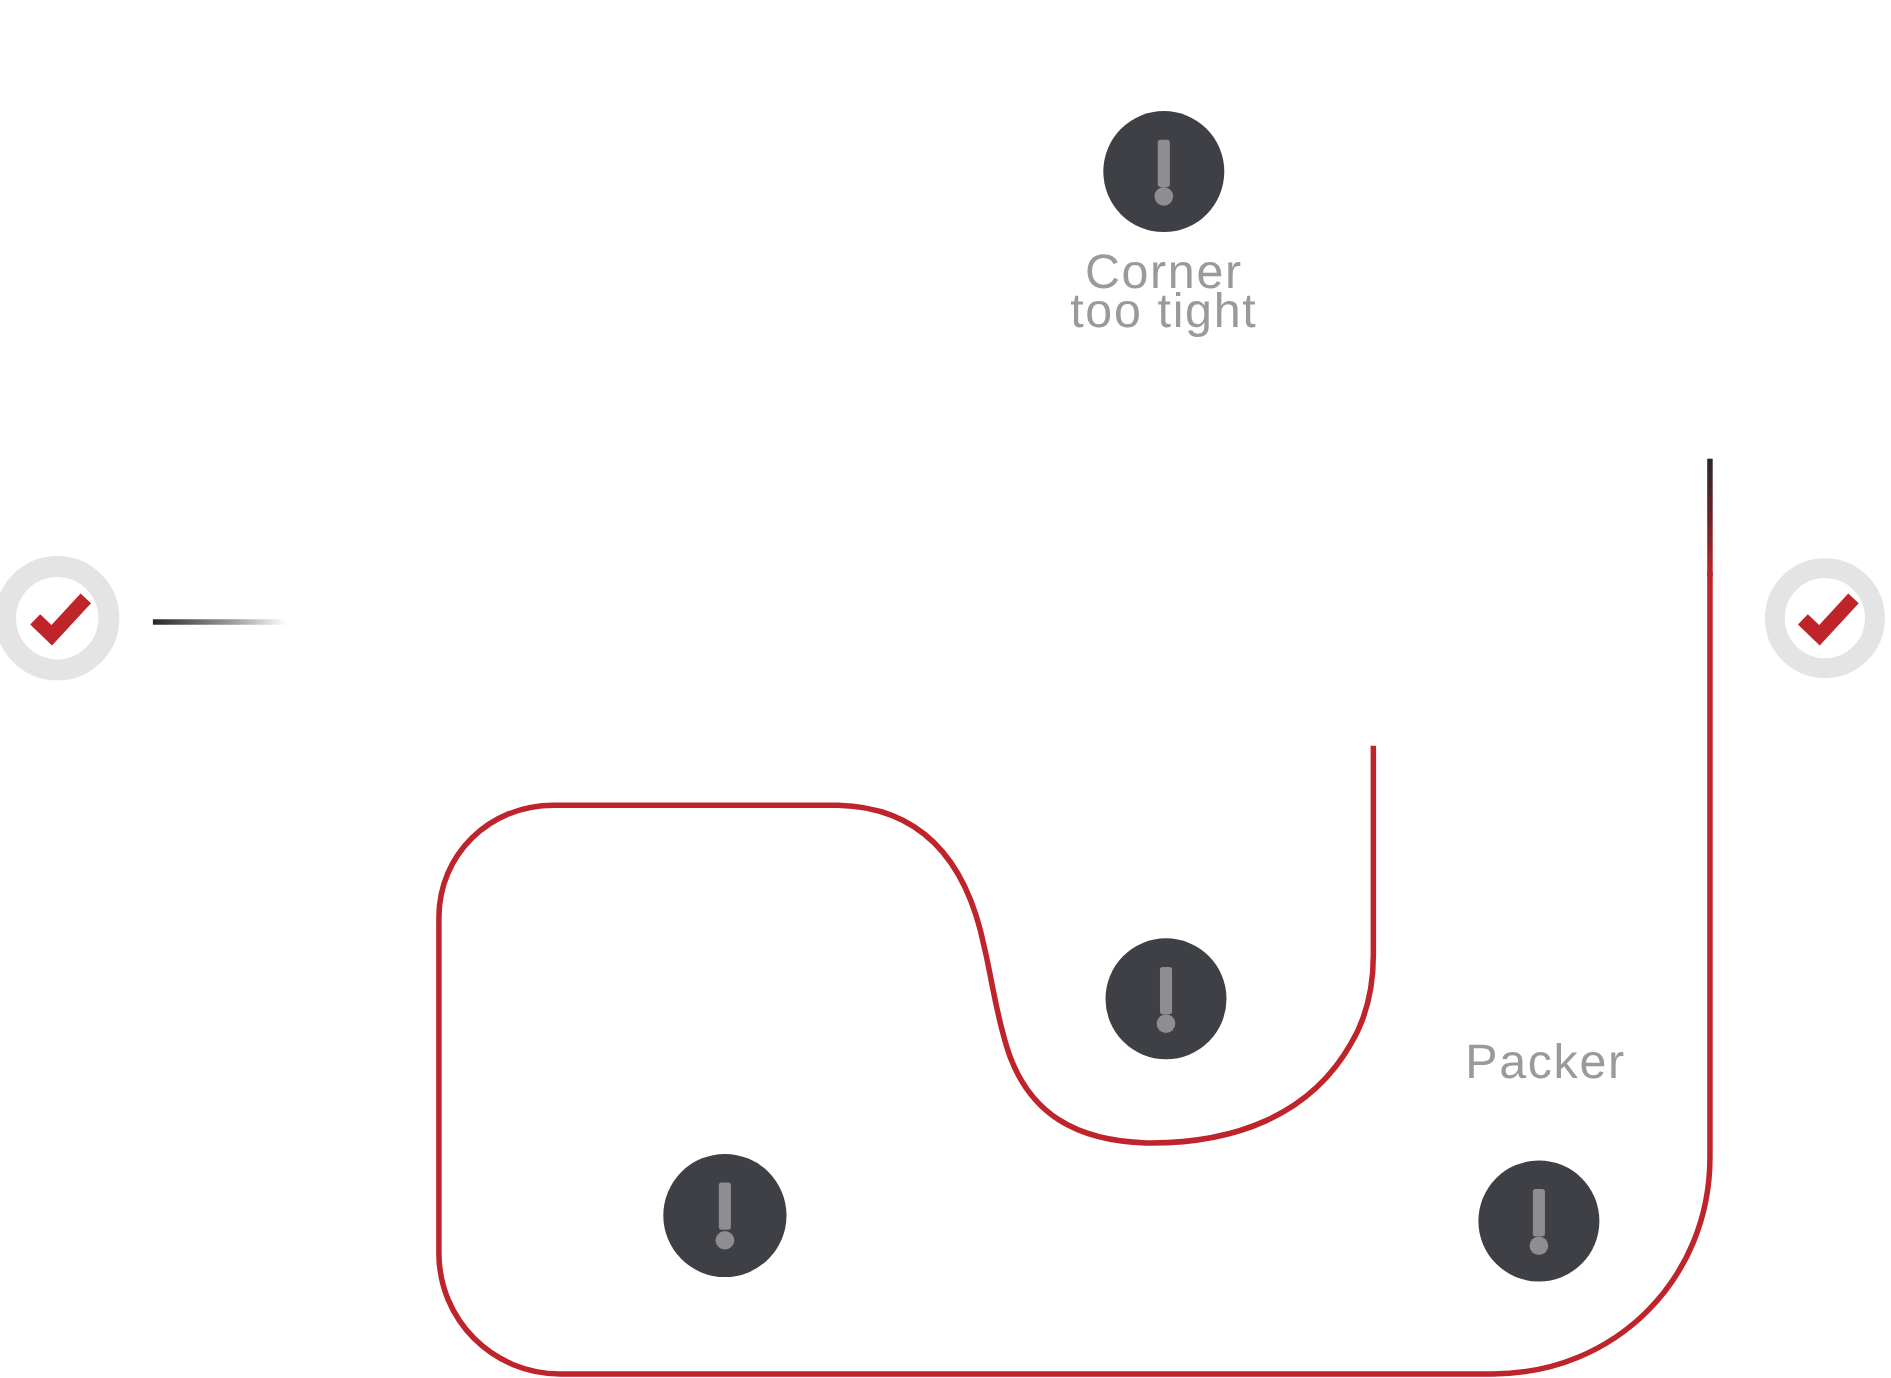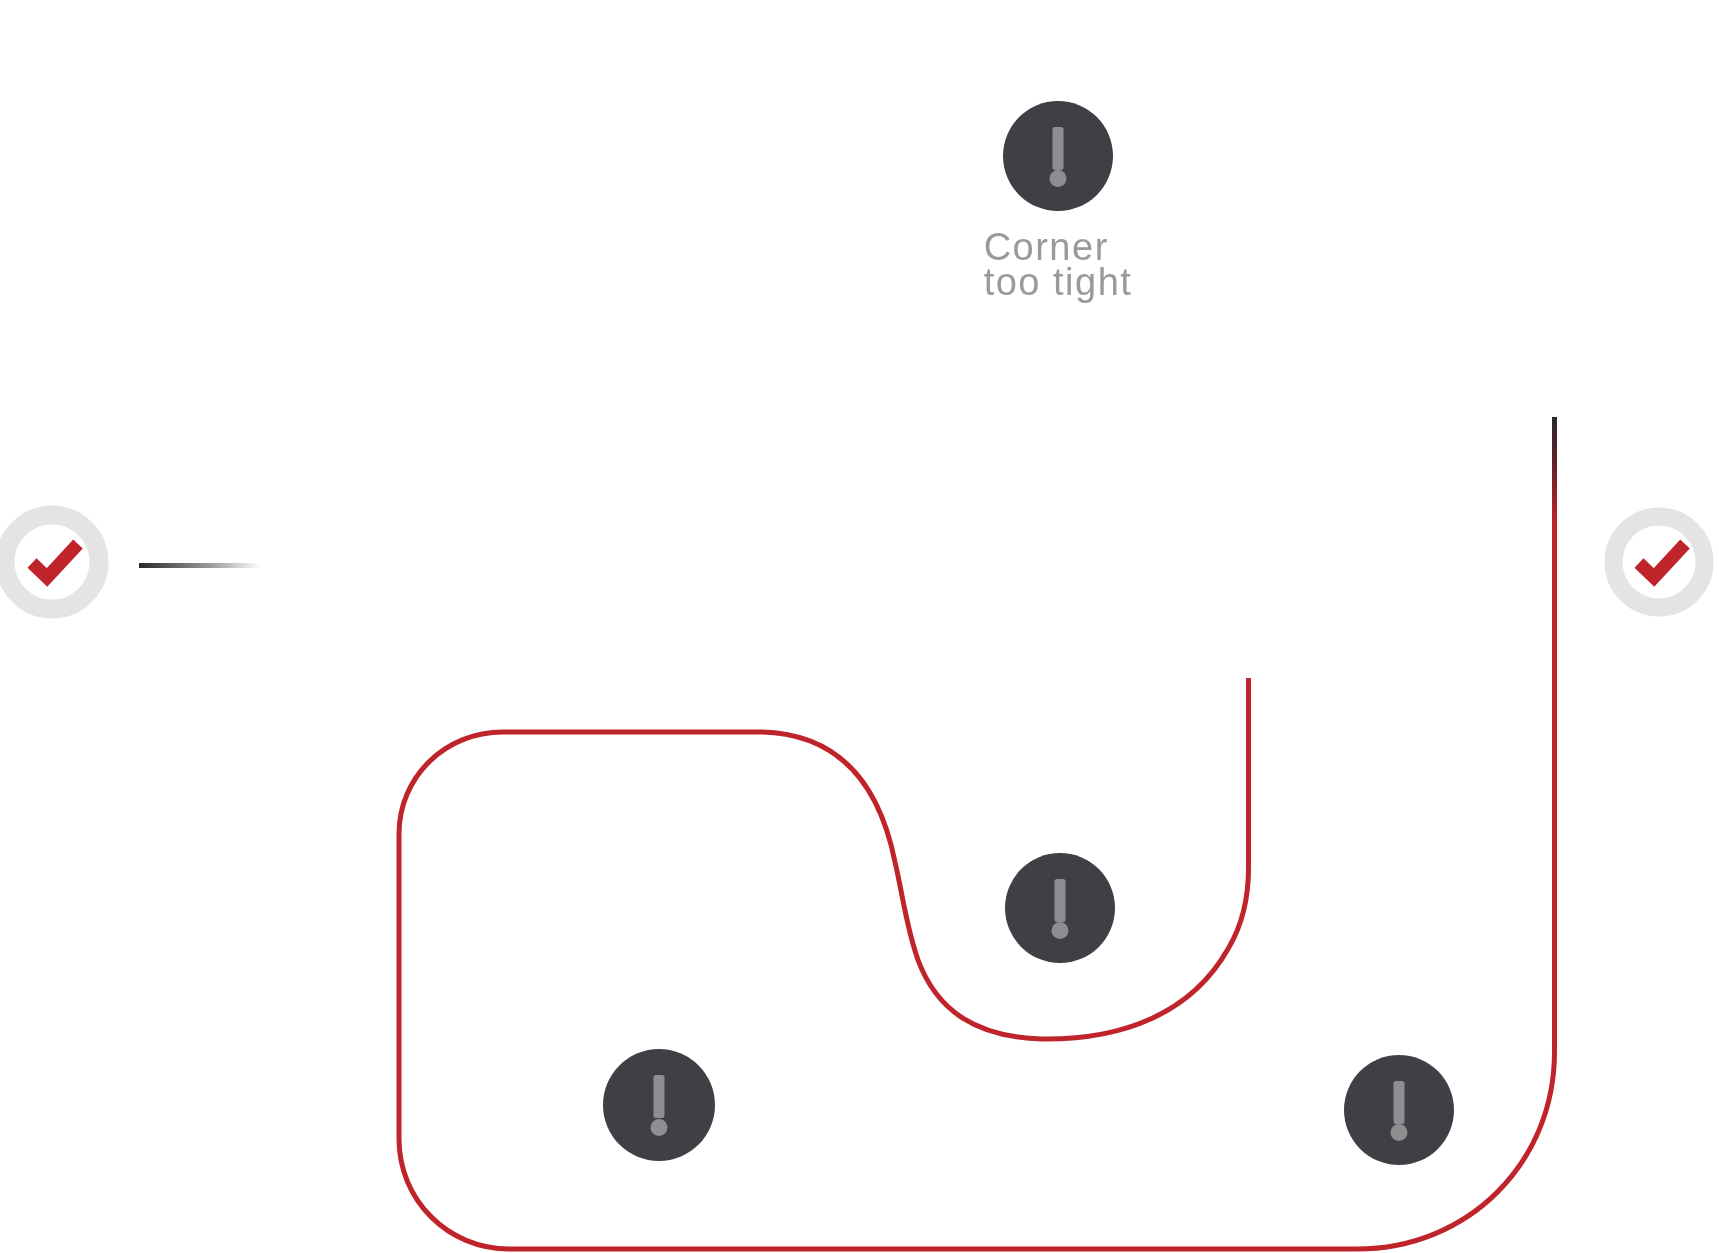--- a/index.html
+++ b/index.html
@@ -16,22 +16,23 @@
     font-family: "Liberation Sans", "DejaVu Sans", sans-serif;
   }
   .diagram-svg {
     position: absolute;
     left: 0;
     top: 0;
   }
   .issue-label {
     position: absolute;
     transform: translateX(-50%);
+    text-align: center;
     color: #9a9a9a;
-    font-size: 38px;
+    font-size: 44px;
     line-height: 35px;
     letter-spacing: 1.5px;
     font-weight: 400;
     white-space: nowrap;
   }
 </style>
 </head>
 <body>
 
 <div class="stage">
@@ -105,15 +106,16 @@
   </svg>
 
   <div class="issue-label" style="left:1058px; top:230px;">
     <div>Corner</div>
     <div>too tight</div>
   </div>
 
 
 
   <div class="issue-label" style="left:1405px; top:948px;">
+    <div>Packer</div>
   </div>
 
 </div>
 
 </body></html>

